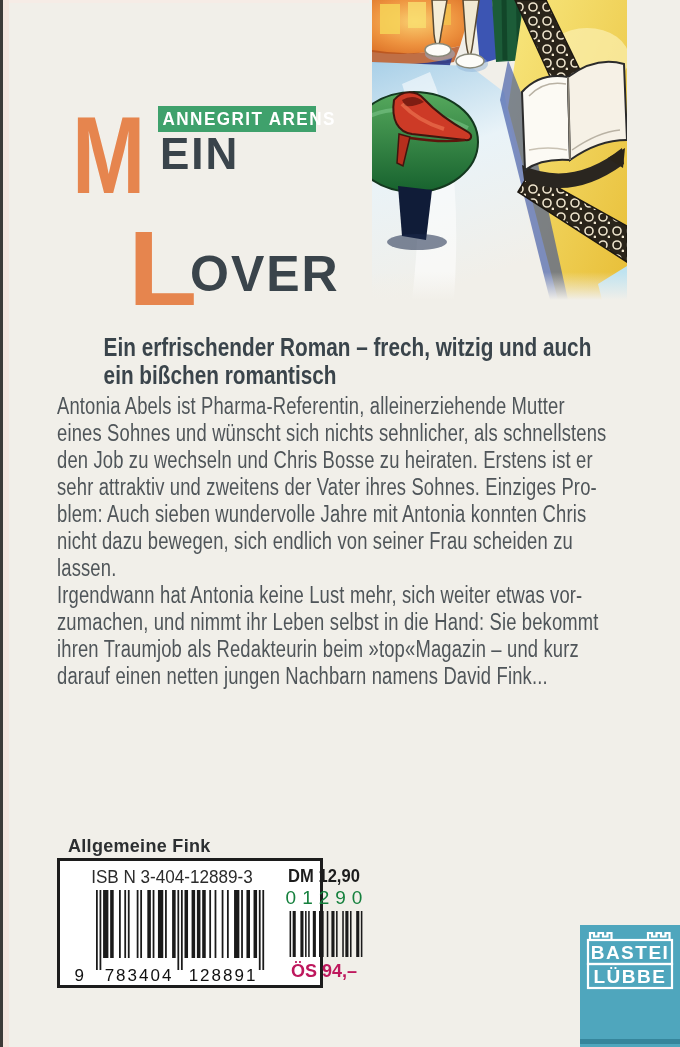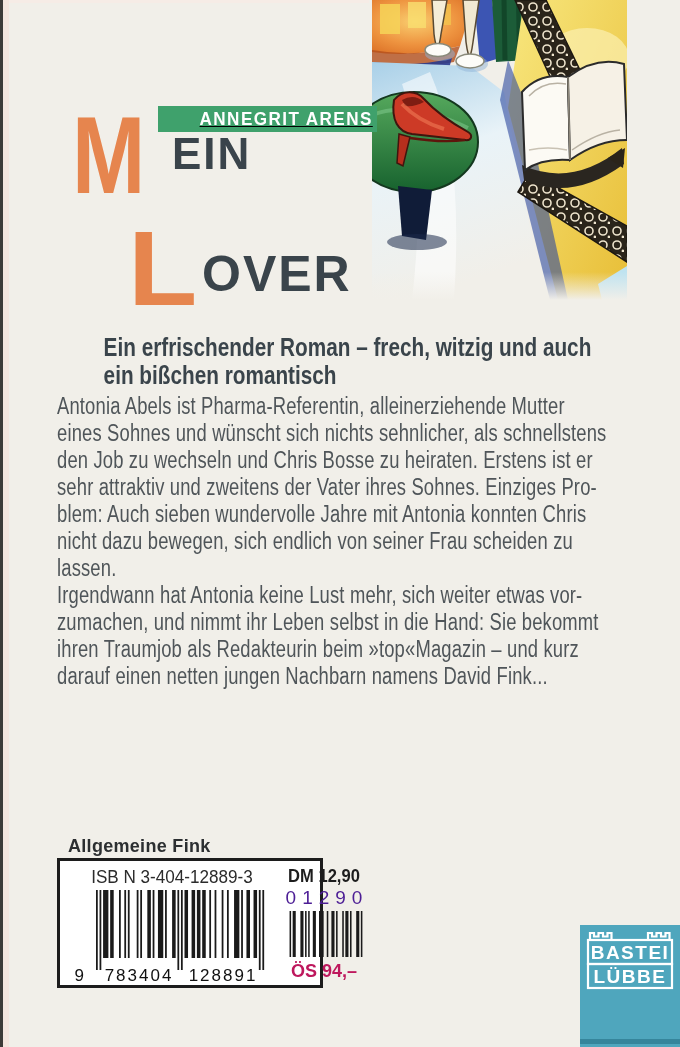--- a/index.html
+++ b/index.html
@@ -11,24 +11,24 @@
   }
   .abs{position:absolute;}
   
   .edge-dark{left:0;top:0;width:3px;height:100%;background:#3d3b38;}
   .edge-pink{left:3px;top:0;width:6px;height:100%;background:#f4e6de;}
   .edge-top{left:9px;top:0;width:360px;height:3px;background:#f6ece6;}
 
   
   .t{line-height:1;font-weight:bold;transform-origin:left top;white-space:nowrap;}
   .t-orange{color:var(--accent-orange,#E6854E);}
-  .t-dark{color:var(--title-dark,#3A444B);margin-left:12px;}
+  .t-dark{color:var(--title-dark,#3A444B);}
   .letter-m{left:72px;top:100px;font-size:110px;transform:scaleX(.80);}
-  .banner{left:158px;top:106px;width:219px;height:26px;background:var(--banner-green,#3FA16C);
-    display:flex;align-items:center;justify-content:flex-end;text-decoration:underline;}
+  .banner{left:158px;top:106px;width:158px;height:26px;background:var(--banner-green,#3FA16C);
+    display:flex;align-items:center;justify-content:flex-start;}
   .banner span{color:#fff;font-weight:bold;font-size:18px;letter-spacing:1.5px;transform:scaleX(.95);white-space:nowrap;}
   .word-ein{left:160px;top:132px;font-size:44px;letter-spacing:2px;}
   .word-junger{left:162px;top:197px;font-size:47px;letter-spacing:2px;}
   .letter-l{left:128px;top:216px;font-size:105px;transform:scaleX(1.08);}
   .word-over{left:190px;top:249px;font-size:50px;letter-spacing:2px;}
 
   
   .tagline{left:55px;top:333px;width:572px;text-align:left;color:var(--title-dark,#3A444B);
     font-weight:bold;font-size:25px;line-height:28px;}
   .tagline div{transform:scaleX(.83);transform-origin:center top;white-space:nowrap;}
@@ -38,21 +38,21 @@
   .blurb div{transform:scaleX(.80);transform-origin:left center;white-space:nowrap;letter-spacing:.2px;}
 
   
   .series{left:68px;top:836px;font-size:18px;font-weight:bold;color:#2c2f31;letter-spacing:.3px;}
   .bc-box{left:57px;top:858px;width:266px;height:130px;background:#fff;border:3px solid #1c1c1c;box-sizing:border-box;}
   .isbn{left:10px;top:6px;width:204px;text-align:center;font-size:18px;color:#2b2b2b;
     transform:scaleX(.95);transform-origin:center top;white-space:nowrap;}
   .ean-svg{left:8px;top:27px;}
   .dm{left:212px;top:5px;width:104px;text-align:center;font-weight:bold;font-size:18px;color:#1d1d1d;
     transform:scaleX(.92);transform-origin:center top;white-space:nowrap;}
-  .pcode{left:212px;top:26px;width:104px;text-align:center;font-size:19px;color:#4c1d95;
+  .pcode{left:212px;top:26px;width:104px;text-align:center;font-size:19px;color:#15803d;
     letter-spacing:6px;text-indent:6px;white-space:nowrap;}
   .addon-svg{left:228px;top:50px;}
   .oes{left:212px;top:100px;width:104px;text-align:center;font-weight:bold;font-size:18px;color:#be185d;white-space:nowrap;}
   svg.barcode rect{fill:var(--barcode-black,#1a1a1a);}
   svg.barcode text{font-family:"Liberation Sans",sans-serif;fill:#111;}
 
   
   .logo{left:580px;top:925px;}
   .logo-bg{fill:var(--logo-teal,#4FA6BD);}
   .logo svg text{font-family:"Liberation Sans",sans-serif;fill:#fff;font-weight:bold;}

